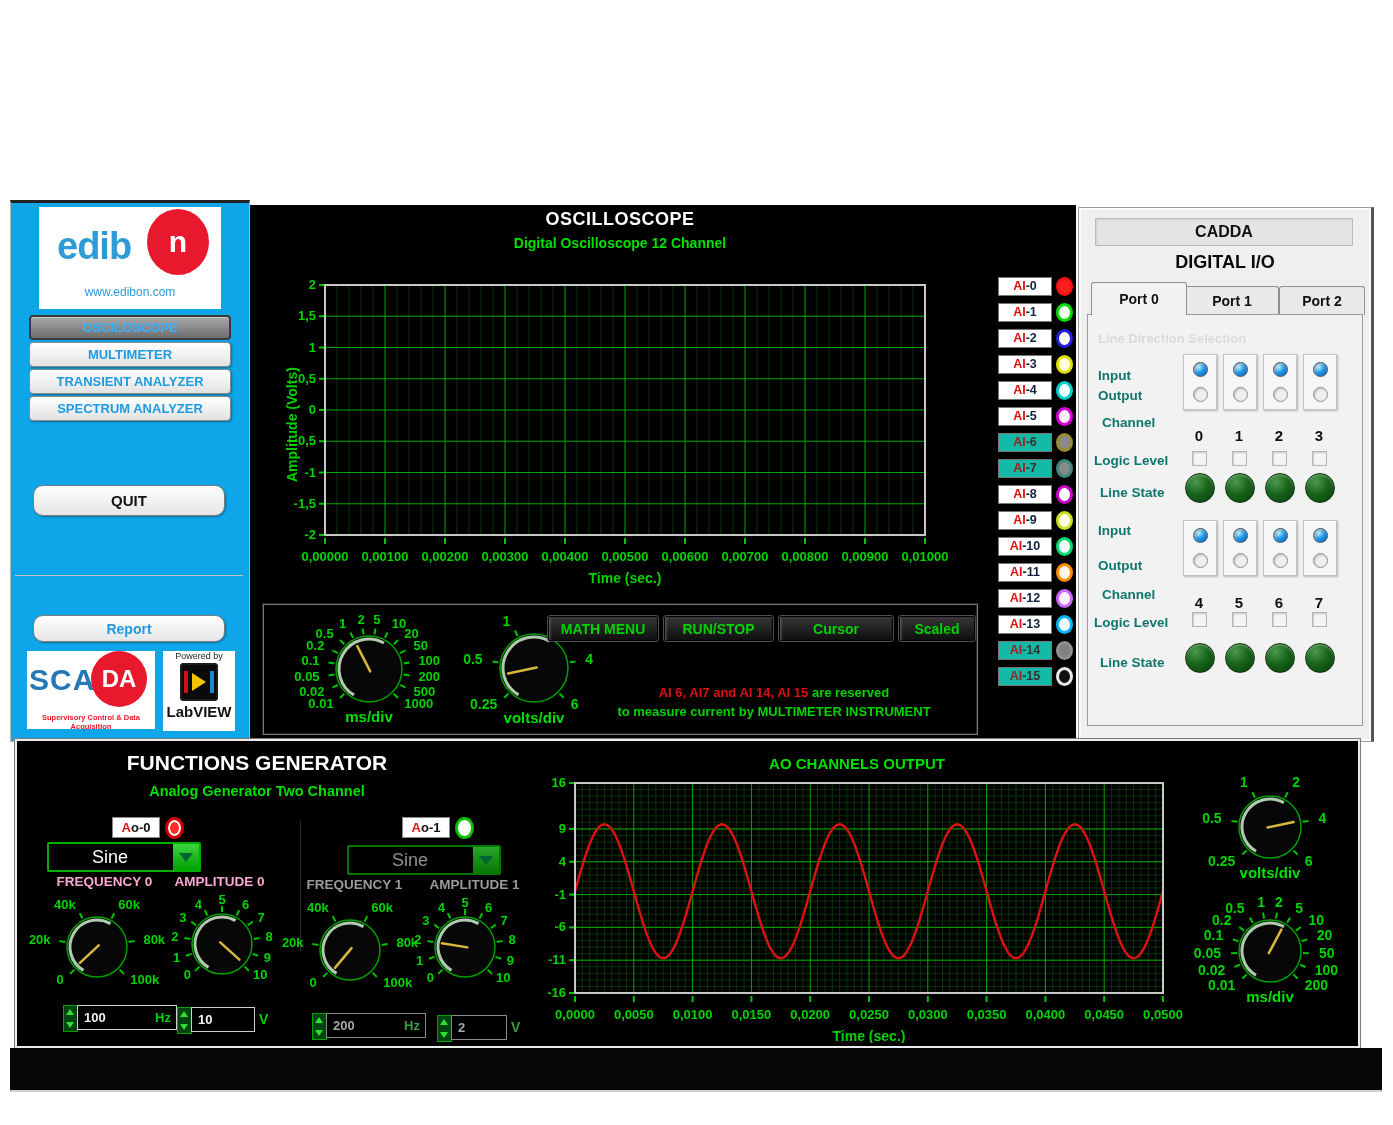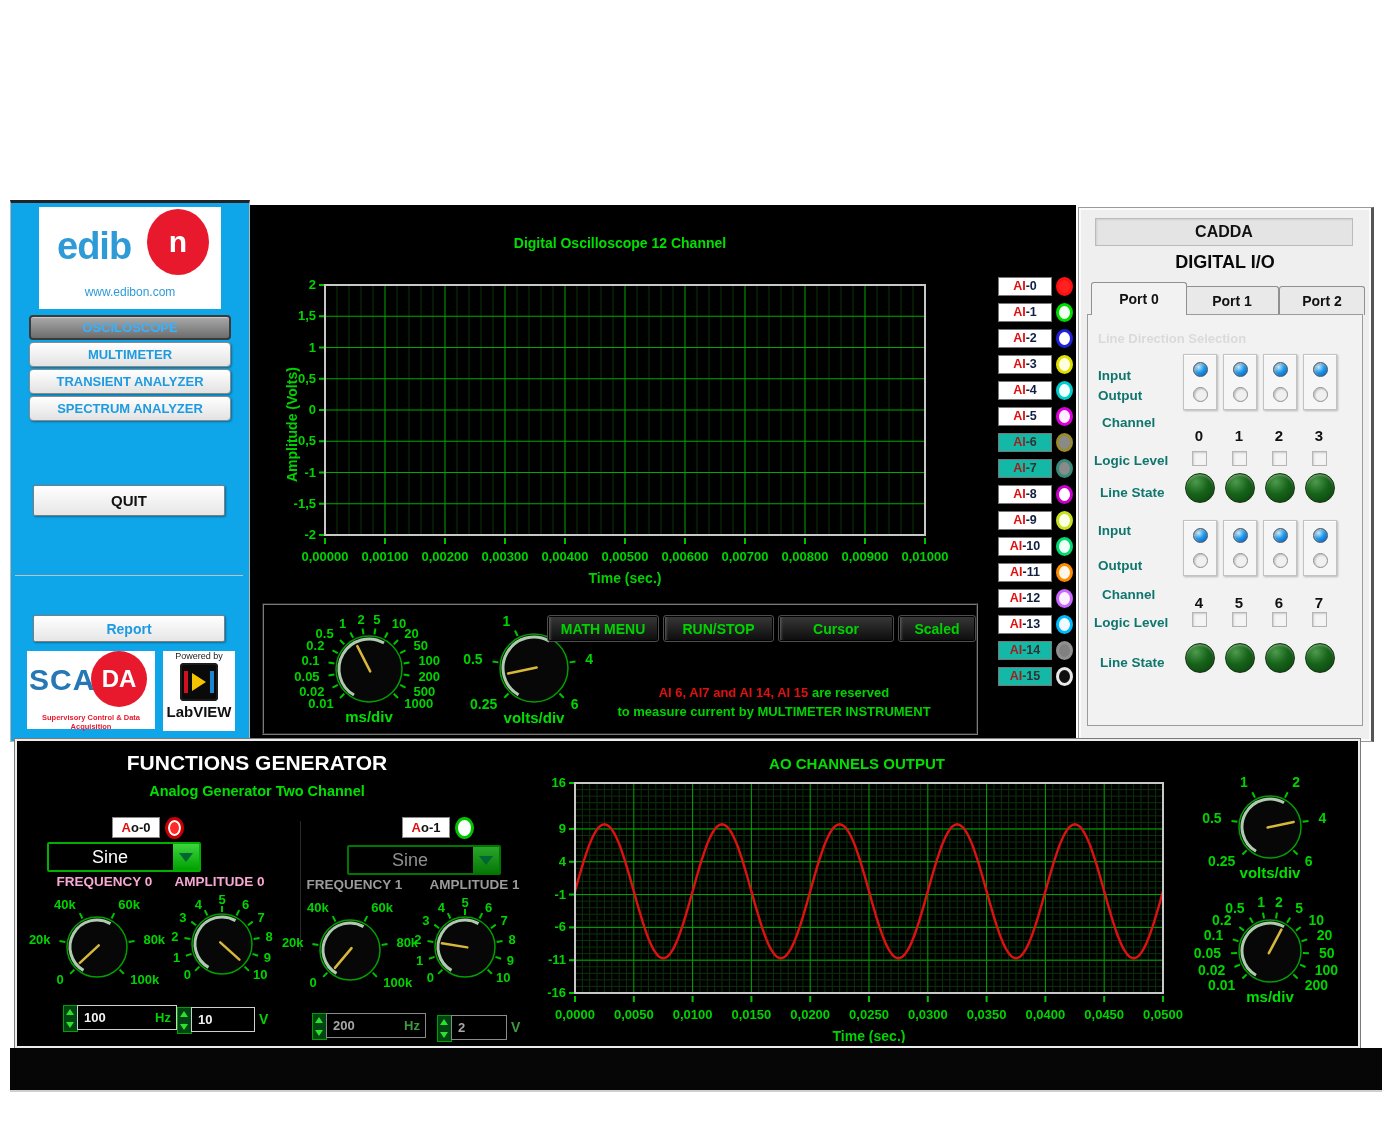--- a/index.html
+++ b/index.html
@@ -9,21 +9,21 @@
   
   #sidebar{left:10px;top:200px;width:238px;height:538px;background:#0ea5e9;border:1px solid #b5b5b5;border-top:3px solid #222;}
   .logo-card{position:absolute;left:28px;top:4px;width:182px;height:102px;background:#fff;text-align:center;}
   .logo-row{position:relative;height:72px;}
   .logo-txt{position:absolute;left:18px;top:18px;font-size:38px;font-weight:bold;color:#2e9bd6;letter-spacing:-1px;}
   .logo-circle{position:absolute;left:108px;top:2px;width:62px;height:66px;border-radius:50%;background:#e8192c;color:#fff;font-size:30px;font-weight:bold;line-height:66px;text-align:center;}
   .logo-site{margin-top:6px;font-size:12px;color:#2e9bd6;}
   #nav{position:absolute;left:0;top:110px;width:238px;}
   .nav-btn{display:block;width:202px;height:25px;margin:2px auto;font-family:"Liberation Sans",sans-serif;font-weight:bold;font-size:13px;color:#1e9be0;background:linear-gradient(#ffffff,#e2e2e2);border:1px solid #8a8a8a;border-radius:4px;box-shadow:inset 0 1px 0 #fff,1px 1px 2px rgba(0,0,0,.35);cursor:pointer;}
   .nav-btn.active{background:linear-gradient(#a9a9a9,#6d6d6d);color:#35b2ff;border:2px solid #3a3a3a;box-shadow:inset 0 1px 0 #c9c9c9;}
-  .white-btn{position:absolute;font-family:"Liberation Sans",sans-serif;font-weight:bold;background:linear-gradient(#ffffff,#e6e6e6);border:1px solid #7d7d7d;border-radius:2px;box-shadow:inset 0 1px 0 #fff,1px 1px 2px rgba(0,0,0,.35);cursor:pointer;}
+  .white-btn{position:absolute;font-family:"Liberation Sans",sans-serif;font-weight:bold;background:linear-gradient(#ffffff,#e6e6e6);border:1px solid #7d7d7d;border-radius:10px;box-shadow:inset 0 1px 0 #fff,1px 1px 2px rgba(0,0,0,.35);cursor:pointer;}
   #quit-btn{left:22px;top:282px;width:192px;height:31px;font-size:15px;color:#111;}
   #report-btn{left:22px;top:412px;width:192px;height:27px;font-size:14px;color:#1e9be0;}
   .side-divider{position:absolute;left:4px;top:372px;width:228px;height:1px;background:#c2c2c2;}
   #scada-logo{position:absolute;left:16px;top:448px;width:128px;height:78px;background:#fff;text-align:center;}
   .scada-row{position:relative;height:58px;}
   .scada-blue{position:absolute;left:2px;top:12px;font-size:30px;font-weight:bold;color:#2578b5;letter-spacing:1px;}
   .scada-circle{position:absolute;left:64px;top:0px;width:56px;height:56px;border-radius:50%;background:#e8192c;color:#fff;font-size:24px;font-weight:bold;line-height:56px;text-align:center;}
   .scada-sub{font-size:7.5px;color:#e8192c;font-weight:bold;margin-top:4px;}
   #labview-logo{position:absolute;left:152px;top:448px;width:72px;height:80px;background:#fff;text-align:center;}
   .powered{font-size:9px;color:#222;}
@@ -140,20 +140,21 @@
       <div class="lv-icon">
         <span class="lv-bar"></span>
         <span class="lv-tri"></span>
         <span class="lv-bar2"></span>
       </div>
       <div class="lv-text">LabVIEW</div>
     </div>
   </aside>
 
   <section id="osc-panel" class="abs">
+    <div class="osc-title">OSCILLOSCOPE</div>
     <div class="osc-sub">Digital Oscilloscope 12 Channel</div>
     <div id="osc-ylabel">Amplitude (Volts)</div>
     <div id="osc-graph" class="abs"><svg width="690" height="310" xmlns="http://www.w3.org/2000/svg">
           <rect x="52" y="8" width="600" height="250" fill="#000"></rect>
           <line x1="64" y1="8" x2="64" y2="258" stroke="#0a320a" stroke-width="1"></line>
           <line x1="76" y1="8" x2="76" y2="258" stroke="#0a320a" stroke-width="1"></line>
           <line x1="88" y1="8" x2="88" y2="258" stroke="#0a320a" stroke-width="1"></line>
           <line x1="100" y1="8" x2="100" y2="258" stroke="#0a320a" stroke-width="1"></line>
           <line x1="124" y1="8" x2="124" y2="258" stroke="#0a320a" stroke-width="1"></line>
           <line x1="136" y1="8" x2="136" y2="258" stroke="#0a320a" stroke-width="1"></line>

